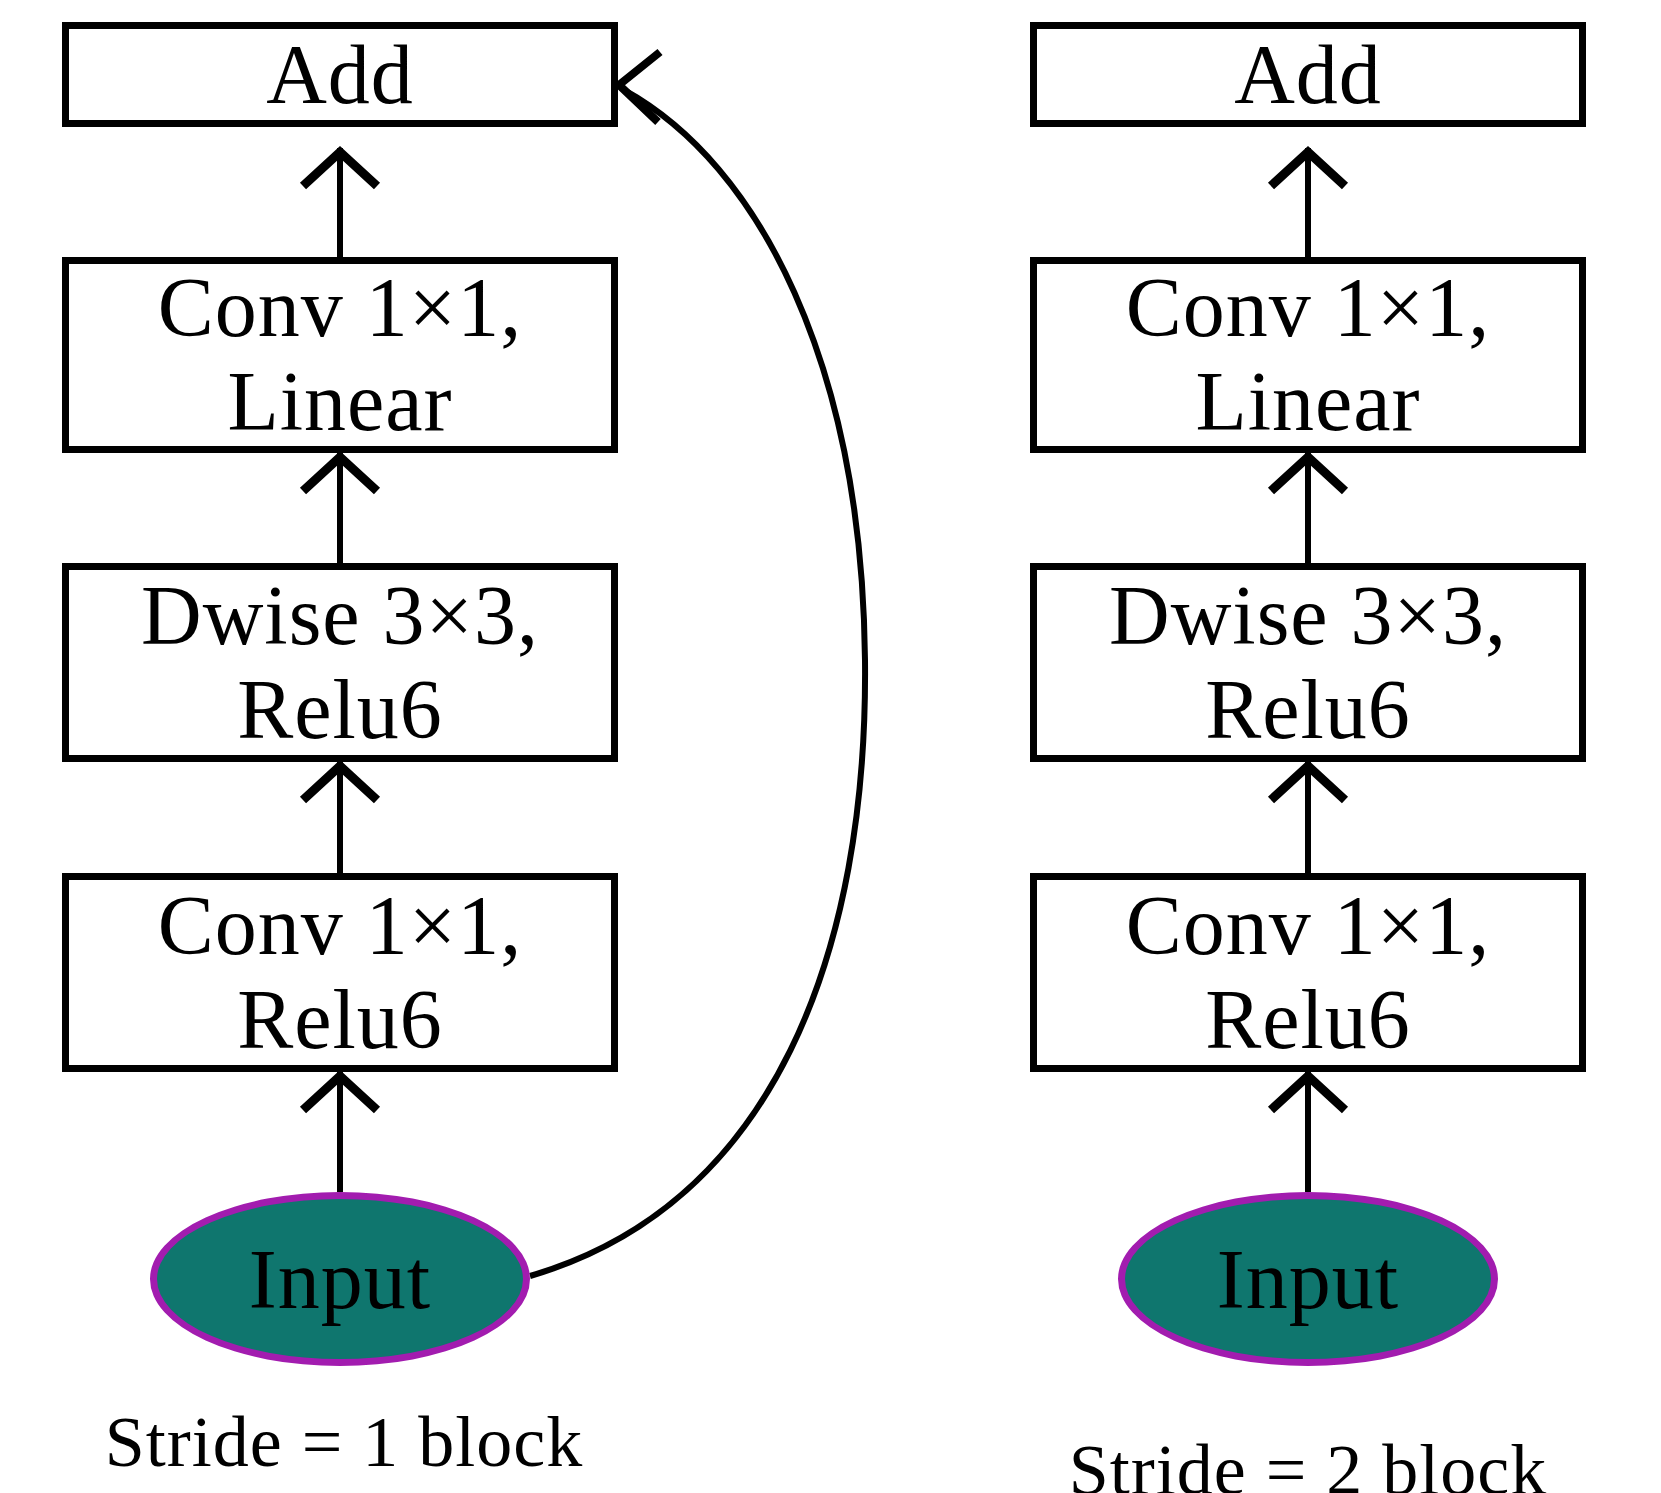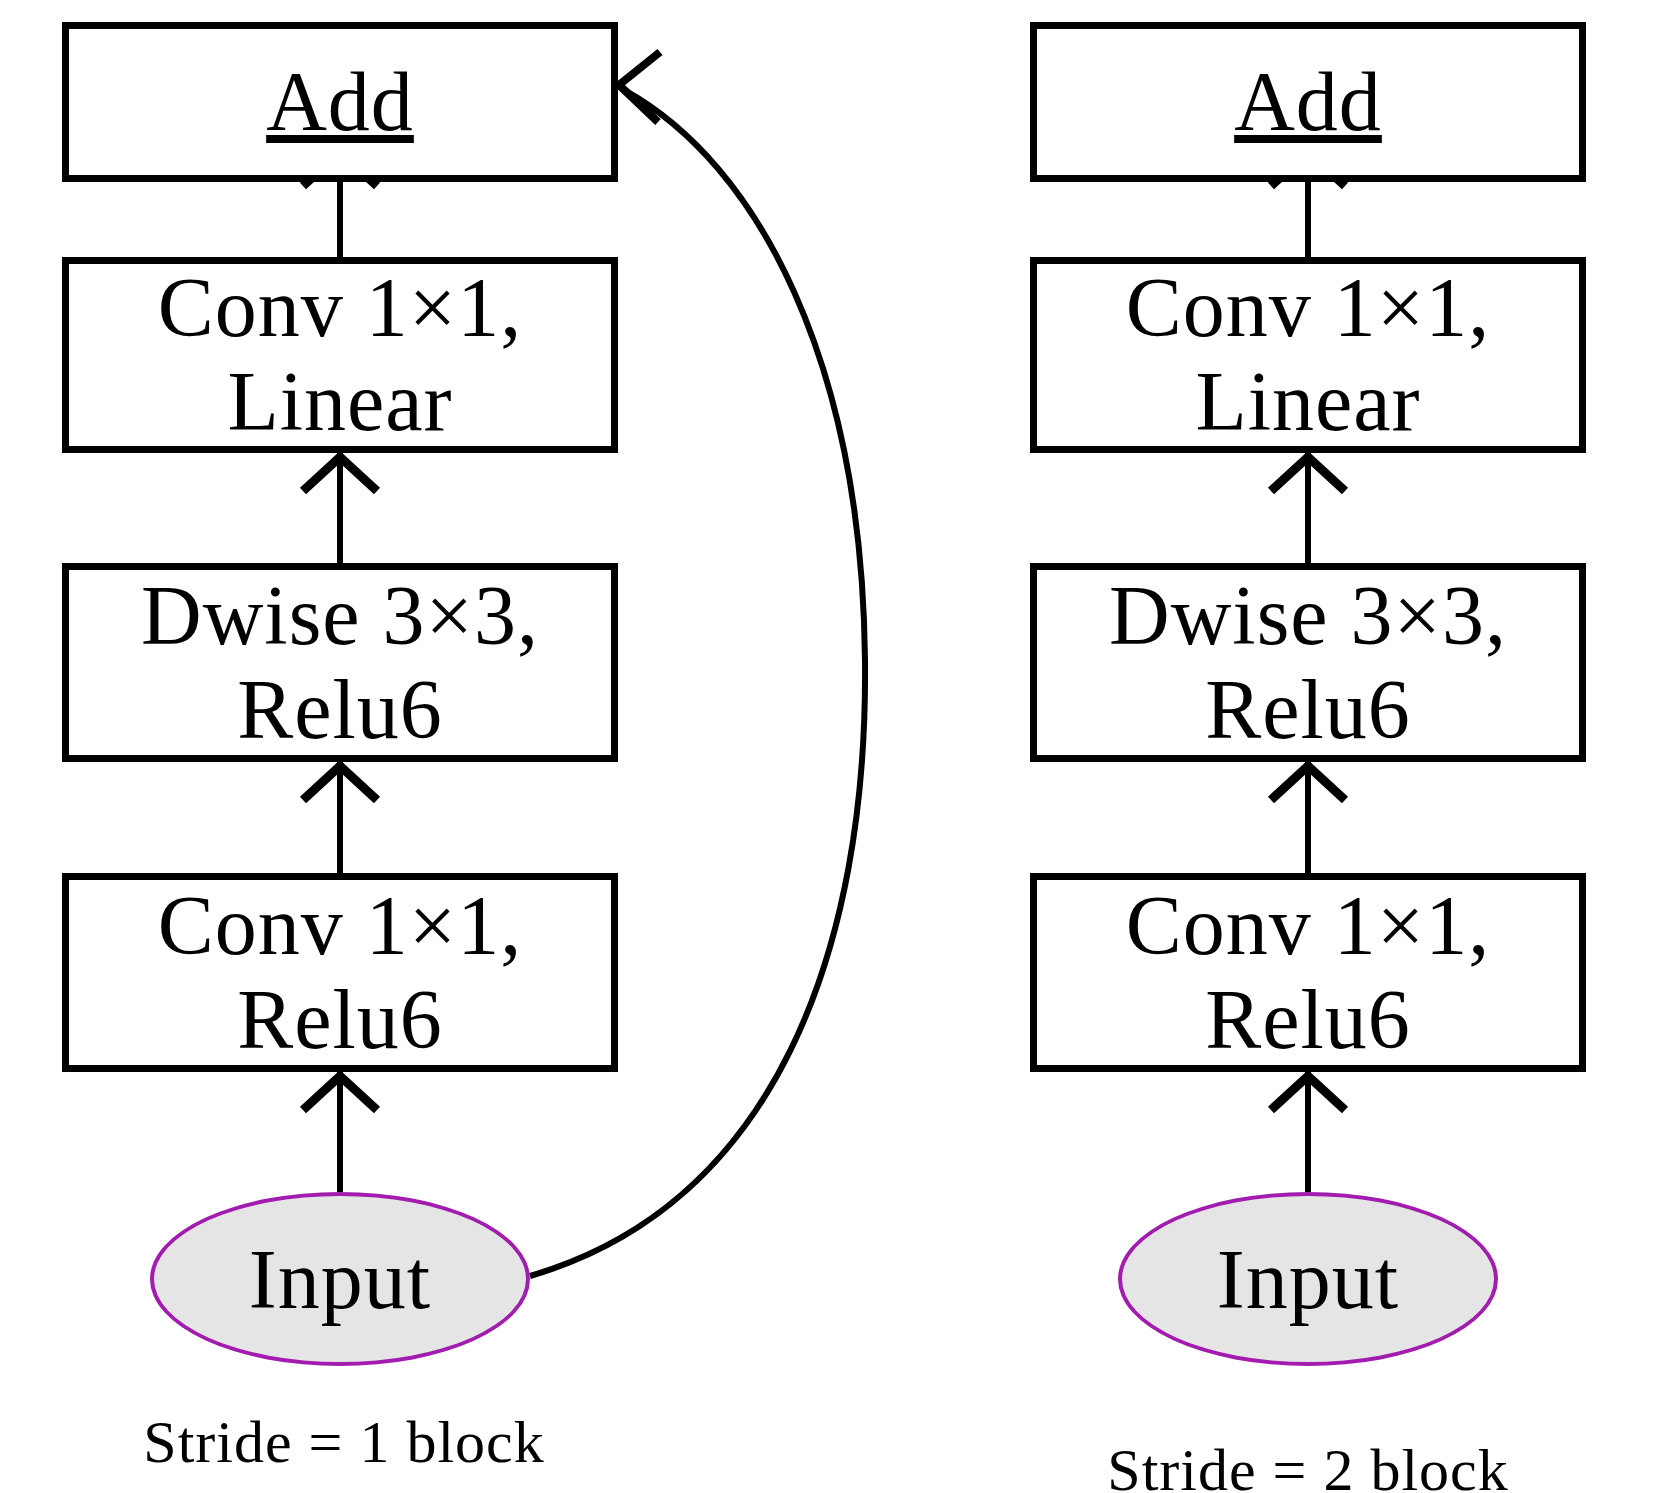--- a/index.html
+++ b/index.html
@@ -35,47 +35,47 @@
     text-align: center;
   }
   .node-box .line {
     font-size: 84px;
     line-height: 94px;
     letter-spacing: 1px;
     white-space: nowrap;
   }
   .col-left  .node-box { left: 62px;  width: 556px; }
   .col-right .node-box { left: 1030px; width: 556px; }
-  .row-add        { top: 22px;  height: 160px; text-decoration: underline; }
+  .row-add        { top: 22px;  height: 105px; }
   .row-conv-linear{ top: 257px; height: 196px; }
   .row-dwise      { top: 563px; height: 199px; }
   .row-conv-relu  { top: 873px; height: 199px; }
   .input-ellipse {
     position: absolute;
     box-sizing: border-box;
     top: 1192px;
     width: 380px;
     height: 174px;
-    border: 4px solid #a21caf;
+    border: 7px solid #a21caf;
     border-radius: 50%;
-    background: #e5e5e5;
+    background: #0f766e;
     display: flex;
     justify-content: center;
     align-items: center;
     font-size: 84px;
     letter-spacing: 1px;
   }
   .col-left  .input-ellipse { left: 150px; }
   .col-right .input-ellipse { left: 1118px; }
   .block-caption {
     position: absolute;
     top: 1392px;
     width: 660px;
     height: 100px;
-    font-size: 60px;
+    font-size: 72px;
     line-height: 100px;
     letter-spacing: 1px;
     text-align: center;
     white-space: nowrap;
   }
   .col-left  .block-caption { left: 14px; }
   .col-right .block-caption { left: 978px; margin-top: 28px; }
 </style>
 </head>
 <body>

